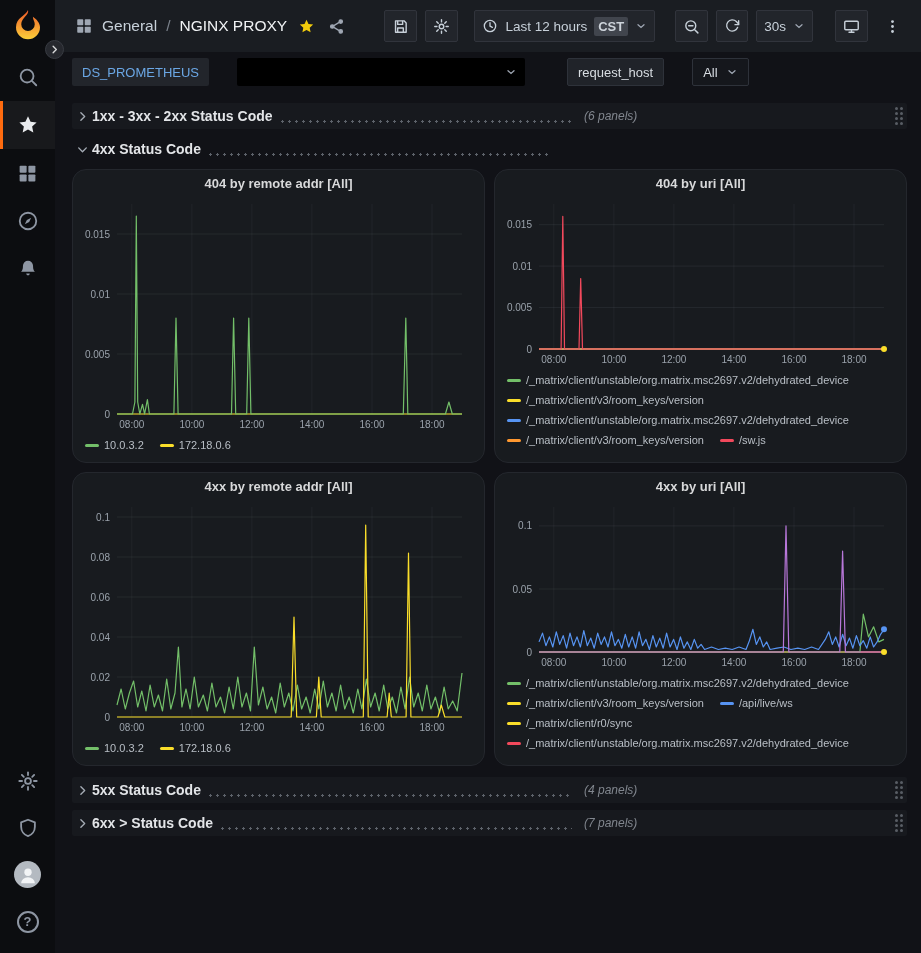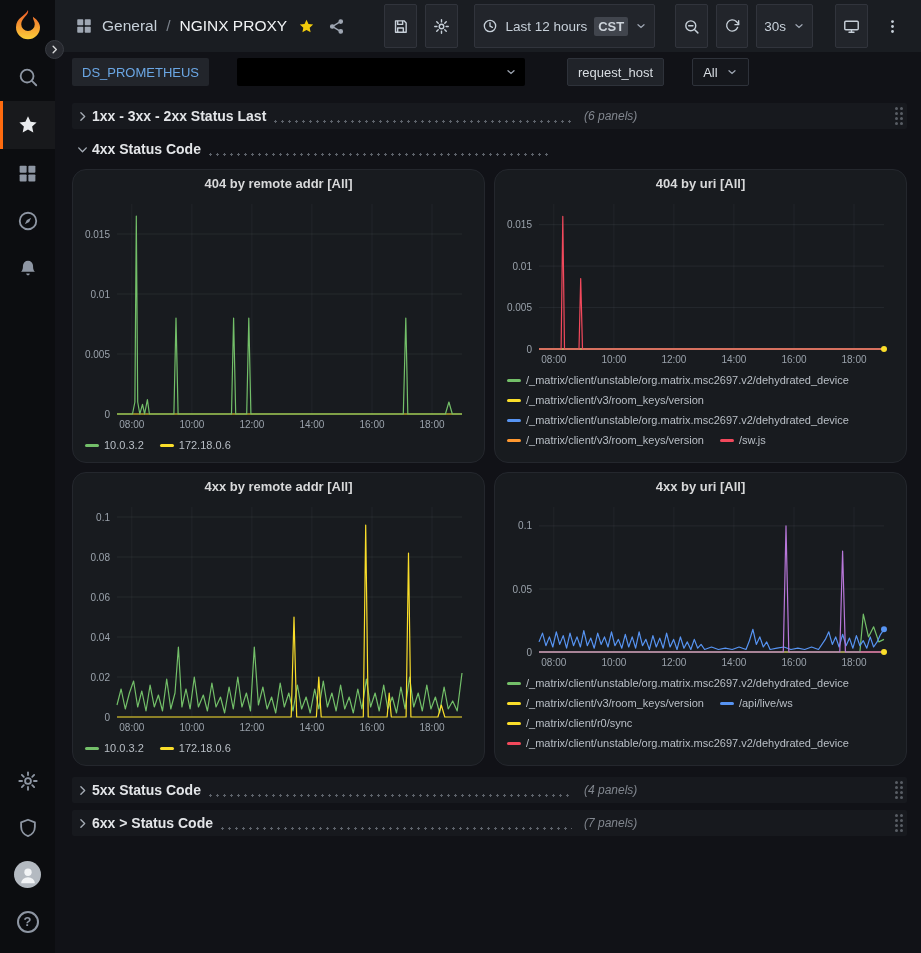--- a/index.html
+++ b/index.html
@@ -33,21 +33,21 @@
             padding:0 12px 0 20px; gap:8px; }
   .breadcrumb { display:flex; align-items:center; gap:9px; font-size:15.5px; white-space:nowrap; }
   .crumb-icon { color:#9fa7b3; display:flex; }
   .crumb-section { color:#c7d0d9; }
   .crumb-sep { color:#7b828c; }
   .crumb-title { color:#f1f3f5; font-weight:500; }
   .fav-star { color:#f2cc0c; display:flex; margin-left:2px; }
   .share-icon { color:#9fa7b3; display:flex; margin-left:4px; cursor:pointer; }
 
   .nav-right { margin-left:auto; display:flex; align-items:center; gap:8px; }
-  .tool-btn { height:44px; min-width:32px; background:#22252b; border:1px solid #31343c;
+  .tool-btn { height:32px; min-width:32px; background:#22252b; border:1px solid #31343c;
               border-radius:2px; display:flex; align-items:center; justify-content:center;
               color:#c7d0d9; gap:7px; padding:0 7px; font-size:13.5px; cursor:pointer; white-space:nowrap; }
   .tool-btn.noborder { background:transparent; border-color:transparent; }
   .cst-chip { background:#41454d; color:#cdd3da; font-size:13px; font-weight:700;
               padding:2px 4px; border-radius:2px; }
   .caret { display:flex; color:#9fa7b3; }
 
   
   .submenu { height:44px; flex-shrink:0; display:flex; align-items:center; gap:28px; padding:2px 14px 6px 17px; }
   .chip { height:28px; display:flex; align-items:center; gap:8px; padding:0 10px;
@@ -312,21 +312,21 @@
 
     <div class="dash">
 
       <div class="row-head collapsed">
         <span class="row-chevron">
           <svg class="icon" viewBox="0 0 24 24" width="13" height="13" fill="none" stroke="currentColor" stroke-width="2.5" stroke-linecap="round" stroke-linejoin="round">
               <polyline points="9 5 16 12 9 19"></polyline>
             </svg>
         </span>
         <div class="row-left">
-          <span class="row-title">1xx - 3xx - 2xx Status Last</span>
+          <span class="row-title">1xx - 3xx - 2xx Status Code</span>
           <span class="leader"></span>
         </div>
         <span class="row-count">(6 panels)</span>
         <span class="row-drag">
             <i></i>
             <i></i>
             <i></i>
             <i></i>
             <i></i>
             <i></i>

